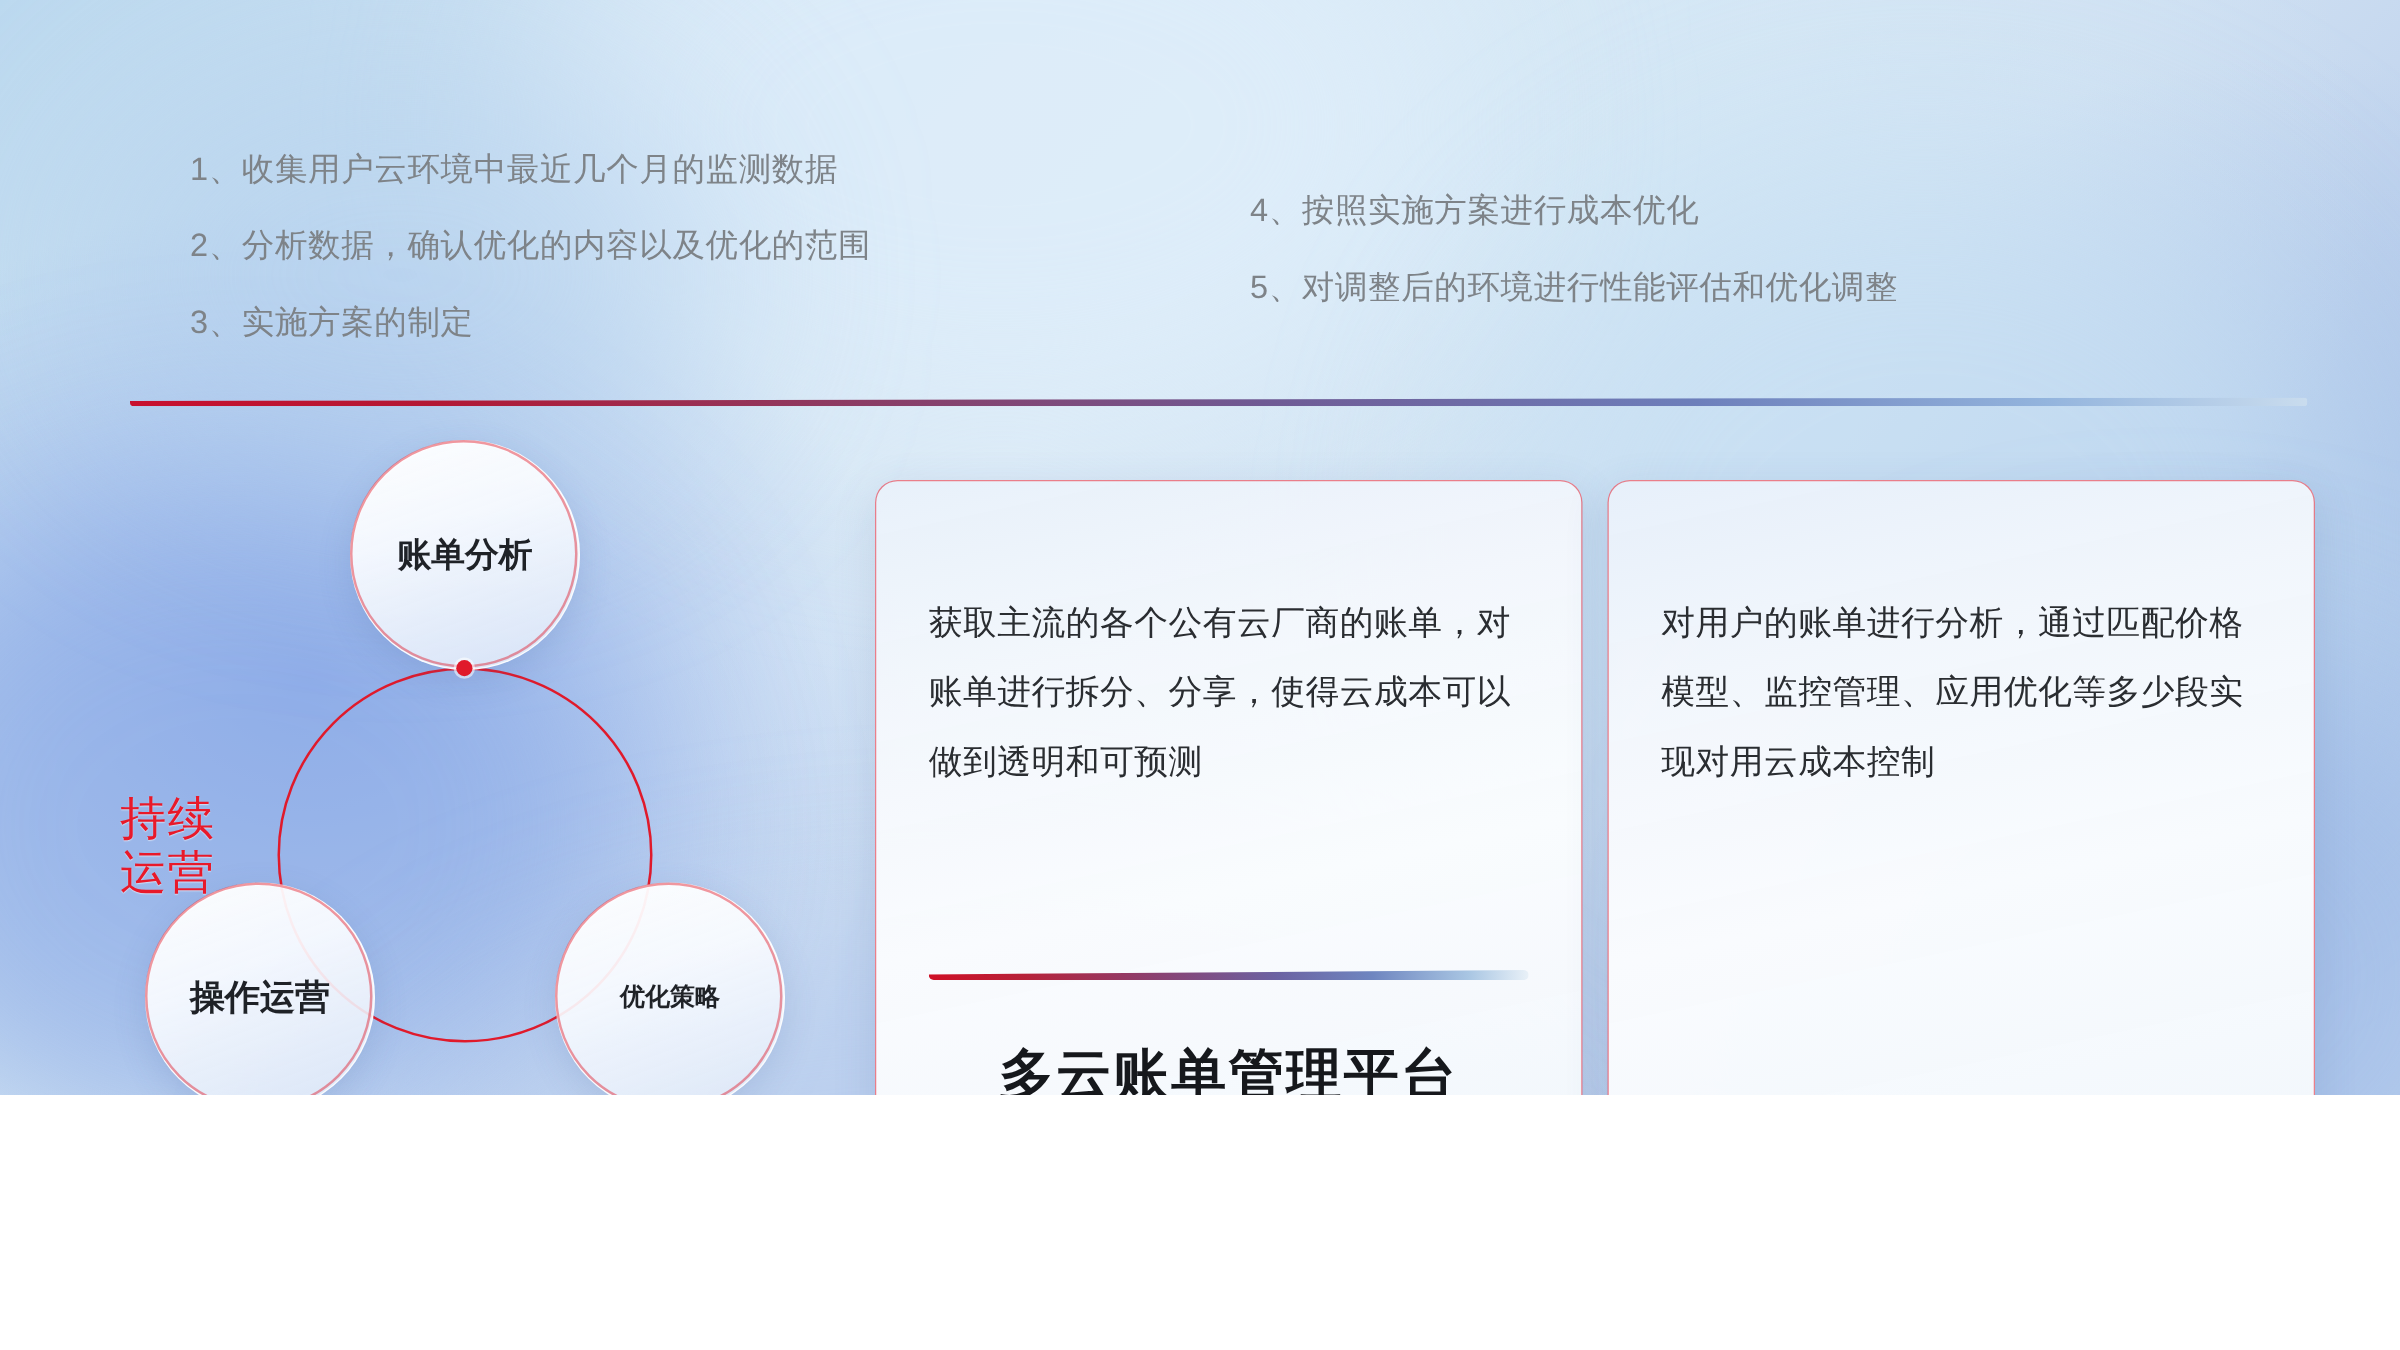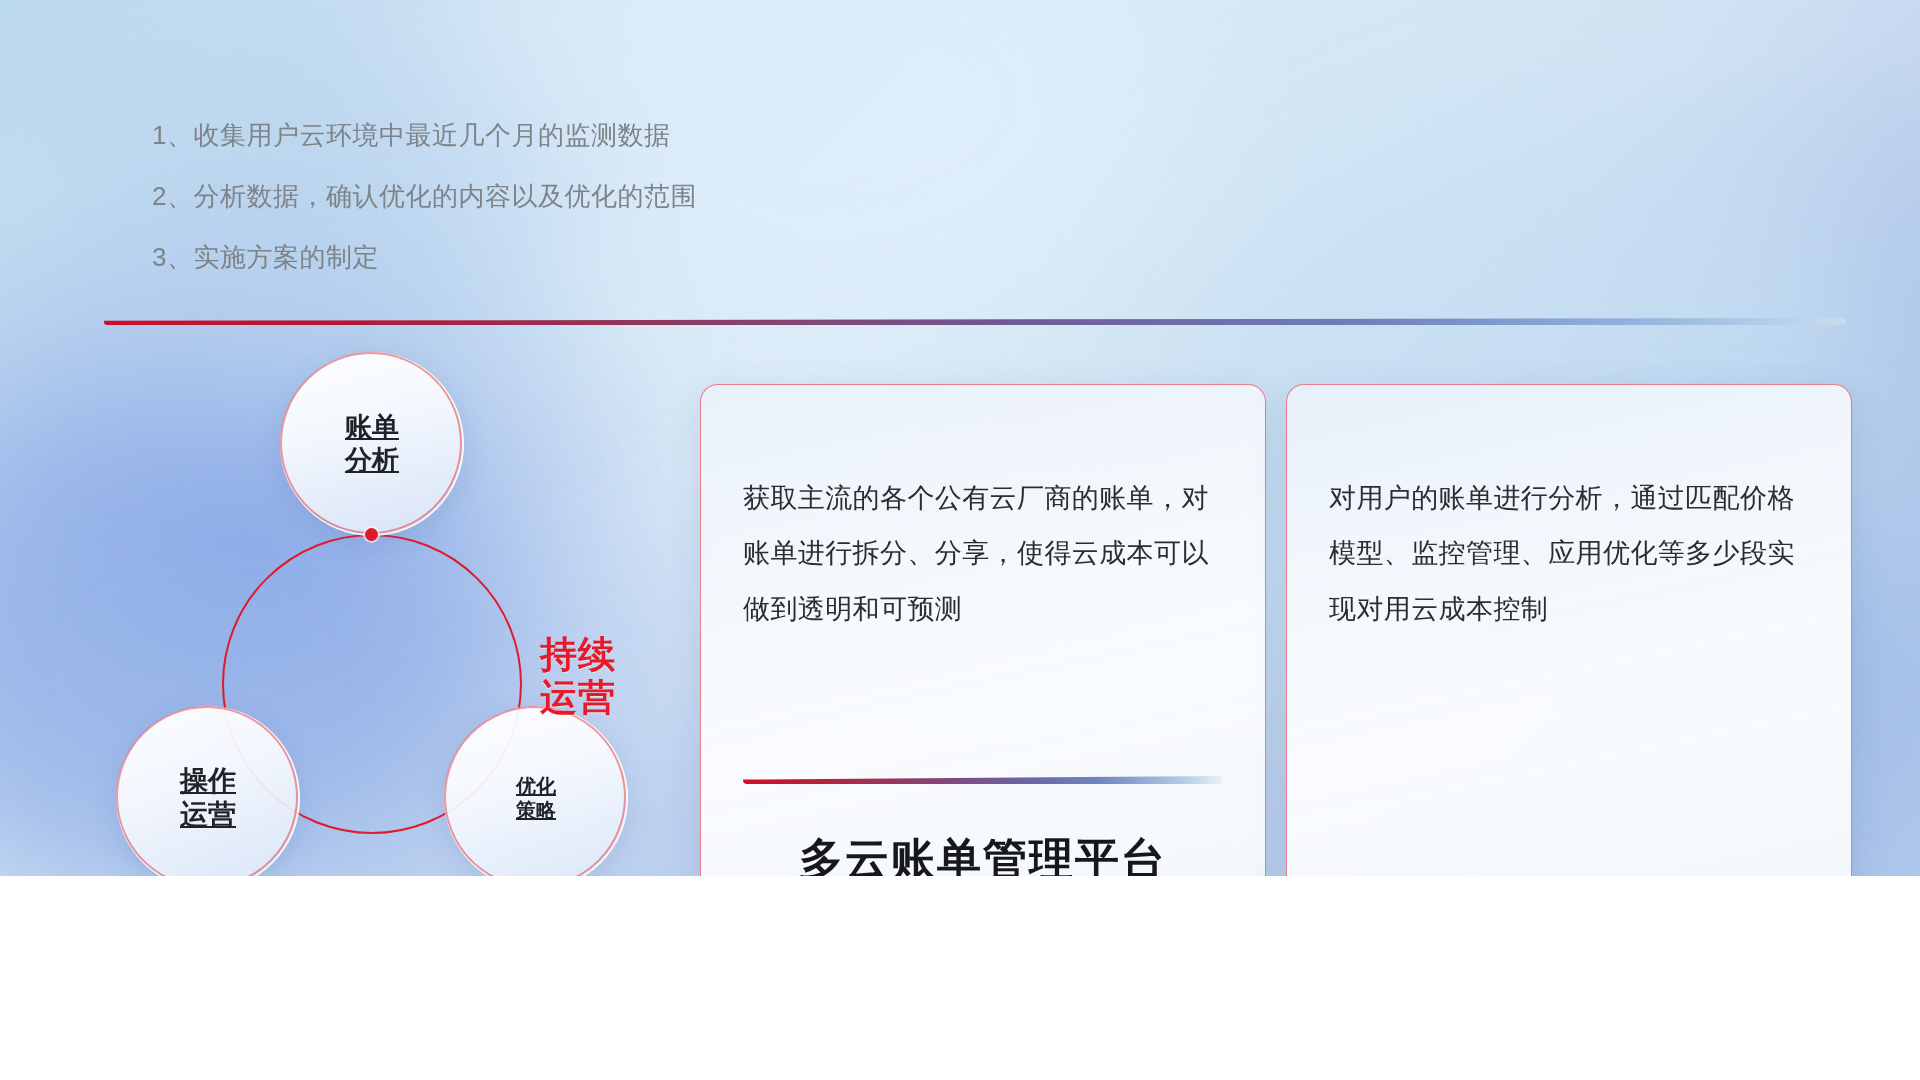--- a/index.html
+++ b/index.html
@@ -80,28 +80,27 @@
     width: 520px;
     height: 580px;
   }
   .bubble {
     position: absolute;
     border-radius: 50%;
     background: linear-gradient(160deg, rgba(255,255,255,0.97) 0%, rgba(250,252,255,0.92) 38%, rgba(223,233,248,0.86) 100%);
     box-shadow: 0 8px 26px rgba(70,100,160,0.17), inset 0 1px 2px rgba(255,255,255,0.9);
     border: 1px solid rgba(255,255,255,0.85);
     display: flex;
-    flex-direction: column;
+    flex-direction: row;
     align-items: center;
     justify-content: center;
     font-weight: 700;
     color: #1f2227;
     line-height: 1.22;
     text-align: center;
-    text-decoration: underline;
   }
   #bubble-top    { left: 184px; top: 0px;   width: 182px; height: 182px; font-size: 27px; }
   #bubble-left   { left: 20px;  top: 354px; width: 182px; height: 182px; font-size: 28px; }
   #bubble-right  { left: 348px; top: 354px; width: 182px; height: 182px; font-size: 20px; }
 
   .ring {
     position: absolute;
     border-radius: 50%;
     border: 2.6px solid #e01a2b;
     box-sizing: border-box;
@@ -128,24 +127,24 @@
     box-shadow: 0 0 0 2px rgba(255,255,255,0.55);
   }
   #dot-top   { left: 269px; top: 176px; }
   #dot-left  { left: 105px; top: 530px; }
   #dot-right { left: 433px; top: 530px; }
 
   #venn-center {
     position: absolute;
     left: 0; right: 0;
     top: 282px;
-    text-align: right;
+    text-align: left;
     color: #e8192a;
     font-size: 37px;
-    font-weight: 700;
+    font-weight: 400;
     line-height: 1.16;
     letter-spacing: 1px;
     text-shadow: 0 1px 1px rgba(255,255,255,0.55);
   }
   #venn-center .ln { display: block; }
 
   
   .card {
     position: absolute;
     top: 384px;
@@ -211,20 +210,24 @@
   <div class="blob blob-d"></div>
   <div class="blob blob-e"></div>
   <div class="blob blob-f"></div>
 
   <div class="bullets" id="bullets-left">
     <div class="row">1、收集用户云环境中最近几个月的监测数据</div>
     <div class="row">2、分析数据，确认优化的内容以及优化的范围</div>
     <div class="row">3、实施方案的制定</div>
   </div>
 
+  <div class="bullets" id="bullets-right">
+    <div class="row">4、按照实施方案进行成本优化</div>
+    <div class="row">5、对调整后的环境进行性能评估和优化调整</div>
+  </div>
 
   <div id="header-divider"></div>
 
   <div id="venn">
 
     <div class="ring" id="ring-main"></div>
 
     <div class="bubble" id="bubble-top">
       <span>账单</span>
       <span>分析</span>

